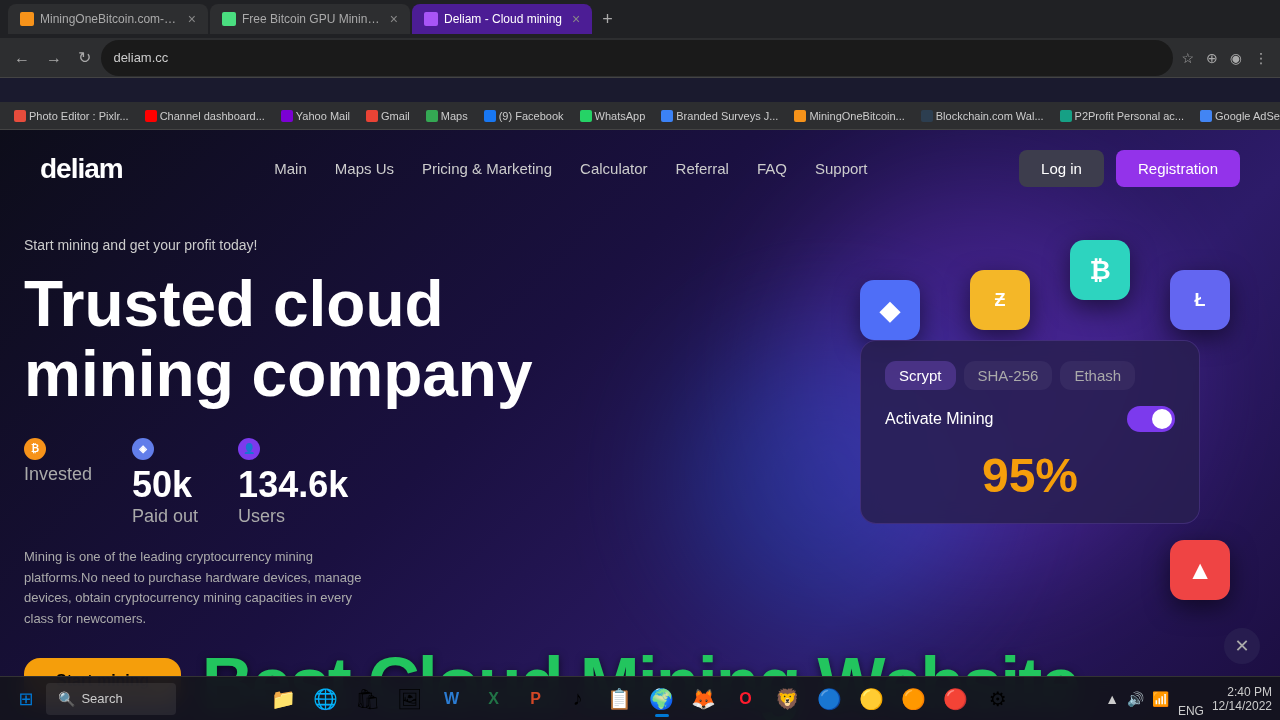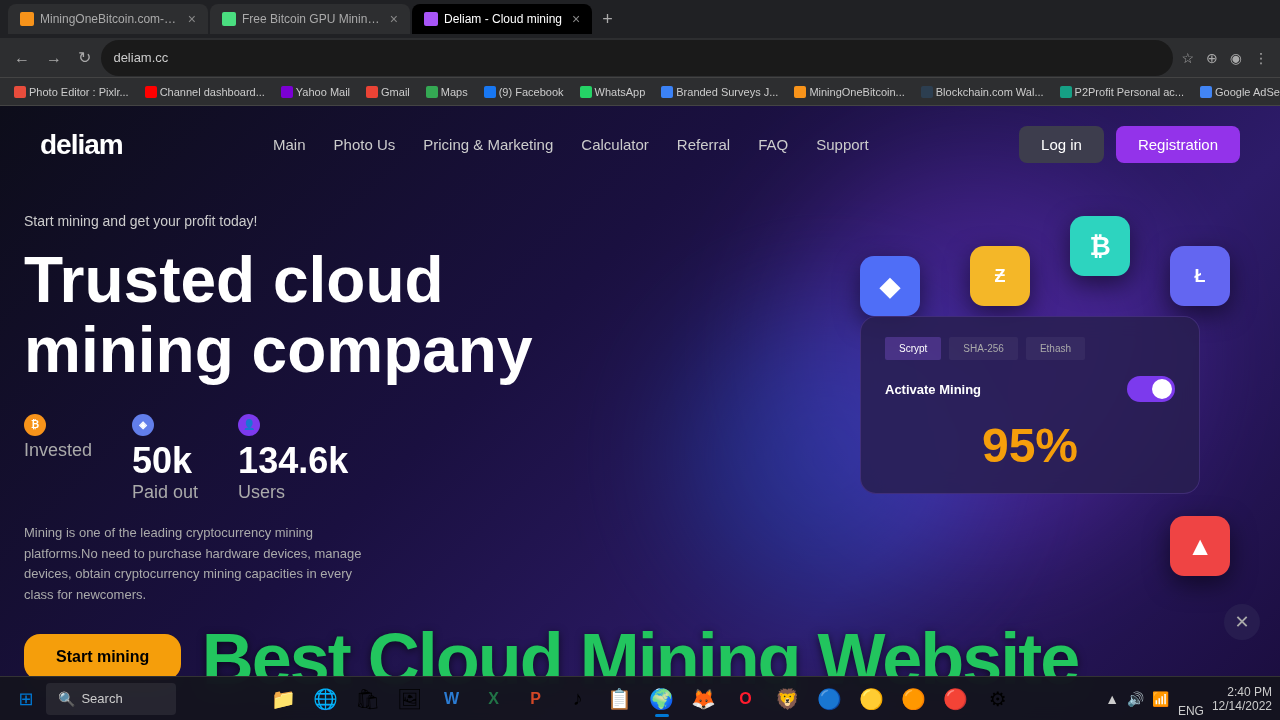--- a/index.html
+++ b/index.html
@@ -1,31 +1,31 @@
 <!DOCTYPE html>
 <html><head>
   <meta charset="utf-8">
   <style>
     * { margin: 0; padding: 0; box-sizing: border-box; }
     body { font-family: -apple-system, BlinkMacSystemFont, 'Segoe UI', sans-serif; background: #1a1a2e; overflow: hidden; width: 1280px; height: 720px; }
     .tab-bar { display: flex; align-items: center; height: 38px; padding: 0 8px; background: #202124; }
     .tab { display: flex; align-items: center; height: 30px; padding: 0 12px; border-radius: 8px 8px 0 0; font-size: 12px; color: #aaa; background: #2d2e30; margin-right: 2px; max-width: 200px; gap: 6px; }
-    .tab.active { background: #000000; color: #fff; }
+    .tab.active { background: #4c1d95; color: #fff; }
     .tab-favicon { width: 14px; height: 14px; border-radius: 2px; display: inline-block; }
     .tab-title { overflow: hidden; text-overflow: ellipsis; white-space: nowrap; flex: 1; }
     .tab-close { color: #888; font-size: 14px; cursor: pointer; margin-left: 4px; }
     .tab-new { background: none; border: none; color: #aaa; font-size: 18px; cursor: pointer; padding: 0 8px; }
 
     .nav-bar { display: flex; align-items: center; height: 40px; padding: 4px 8px; background: #2d2e30; gap: 4px; border-bottom: 1px solid #444; }
     .nav-btn { background: none; border: none; color: #aaa; cursor: pointer; font-size: 16px; padding: 4px 6px; border-radius: 4px; }
     .address-bar { flex: 1; background: #1a1a1a; border-radius: 20px; height: 36px; display: flex; align-items: center; padding: 0 12px; color: #ccc; font-size: 13px; border: none; }
     .nav-actions { display: flex; gap: 4px; align-items: center; }
     .nav-action-btn { background: none; border: none; color: #aaa; cursor: pointer; font-size: 14px; padding: 4px; }
 
-    .bookmarks-bar { display: flex; align-items: center; height: 28px; padding: 0 8px; background: #2d2e30; border-bottom: 1px solid #444; gap: 4px; overflow: hidden; }
+    .bookmarks-bar { display: flex; align-items: center; height: 28px; padding: 0 8px; background: #2d2e30; border-bottom: 1px solid #444; gap: 4px; overflow: hidden; margin-top: 24px; }
     .bookmark { font-size: 11px; color: #ccc; padding: 2px 6px; border-radius: 3px; cursor: pointer; white-space: nowrap; display: flex; align-items: center; gap: 3px; }
     .bookmark-favicon { width: 12px; height: 12px; border-radius: 2px; display: inline-block; }
 
     
     .website { 
       width: 100%; 
       height: calc(720px - 38px - 40px - 28px); 
       background: linear-gradient(135deg, #0d0d1a 0%, #1a1040 40%, #2d1b69 70%, #1a0d3d 100%);
       position: relative;
       overflow: hidden;
@@ -128,24 +128,24 @@
 
     .mining-card {
       background: rgba(40, 30, 80, 0.85);
       border-radius: 16px;
       padding: 20px 24px;
       margin-top: 80px;
       backdrop-filter: blur(10px);
       border: 1px solid rgba(120,80,200,0.3);
     }
     .mining-tabs { display: flex; gap: 8px; margin-bottom: 16px; }
-    .mining-tab { padding: 6px 14px; border-radius: 2px; font-size: 10px; cursor: pointer; color: #aaa; background: rgba(255,255,255,0.05); }
+    .mining-tab { padding: 6px 14px; border-radius: 11px; font-size: 15px; cursor: pointer; color: #aaa; background: rgba(255,255,255,0.05); }
     .mining-tab.active { background: rgba(120,80,200,0.4); color: #fff; }
     .activate-row { display: flex; align-items: center; justify-content: space-between; margin-bottom: 16px; }
-    .activate-label { color: #fff; font-size: 13px; font-weight: 700; }
+    .activate-label { color: #fff; font-size: 16px; font-weight: 400; }
     .toggle { width: 48px; height: 26px; background: #7c3aed; border-radius: 13px; position: relative; cursor: pointer; }
     .toggle-knob { width: 20px; height: 20px; background: #fff; border-radius: 50%; position: absolute; top: 3px; right: 3px; }
     .percent-display { font-size: 48px; font-weight: 800; color: #f59e0b; text-align: center; }
 
     
     .overlay-text {
       position: absolute;
       bottom: 20px;
       left: 0;
       right: 0;
@@ -309,21 +309,21 @@
 
     <div class="glow-orb glow1"></div>
     <div class="glow-orb glow2"></div>
 
     <nav class="site-nav">
       <div class="site-logo">
         <span>deliam</span>
       </div>
       <div class="site-nav-links">
         <a class="nav-link">Main</a>
-        <a class="nav-link">Photo Us</a>
+        <a class="nav-link">Maps Us</a>
         <a class="nav-link">Pricing &amp; Marketing</a>
         <a class="nav-link">Calculator</a>
         <a class="nav-link">Referral</a>
         <a class="nav-link">FAQ</a>
         <a class="nav-link">Support</a>
       </div>
       <div class="site-nav-btns">
         <button class="btn-login">Log in</button>
         <button class="btn-register">Registration</button>
       </div>

